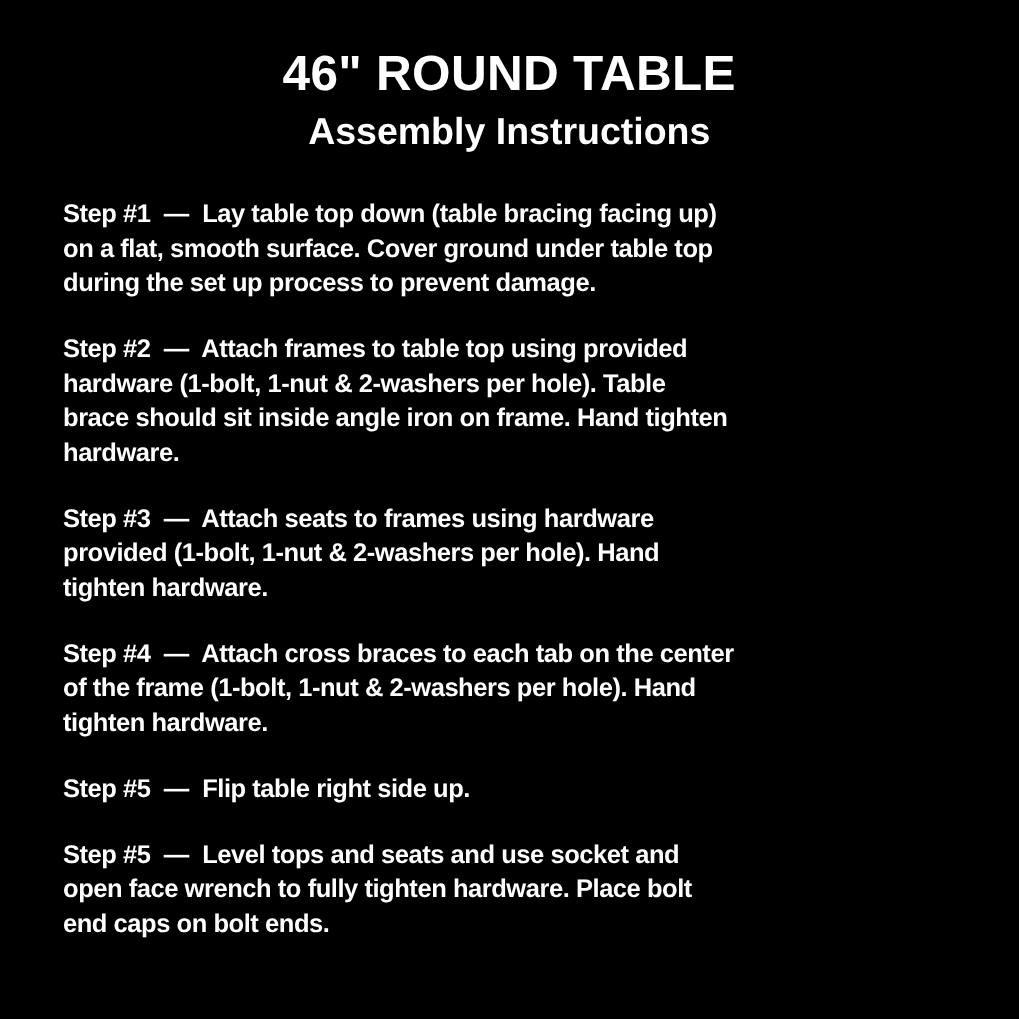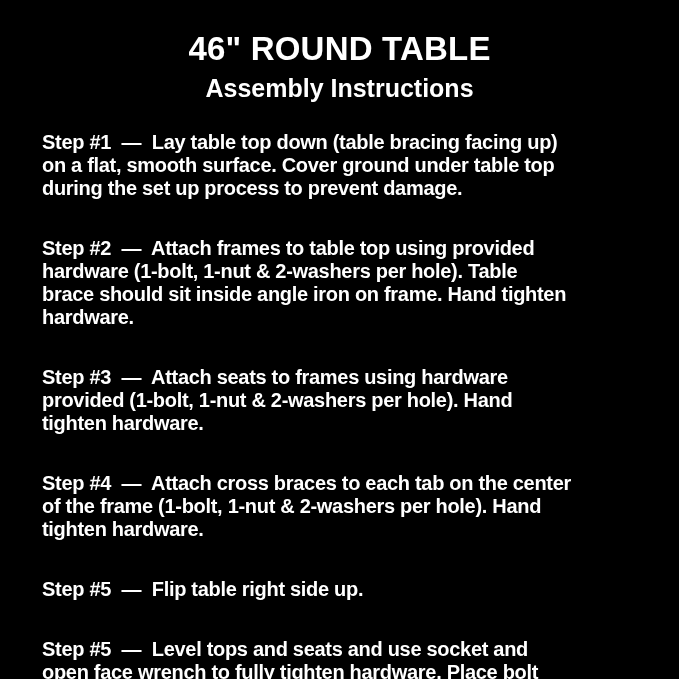--- a/index.html
+++ b/index.html
@@ -38,29 +38,29 @@
     font-weight: 700;
     line-height: 1.2;
     color: #ffffff;
     margin: 5px 0 0 0;
     text-align: center;
   }
   .steps {
     margin-top: 28px;
   }
   .step {
-    font-size: 20px;
+    font-size: 17px;
     font-weight: 700;
     line-height: 23px;
     letter-spacing: -0.3px;
     color: #ffffff;
     white-space: pre; 
   }
   .step + .step {
-    margin-top: 37px;
+    margin-top: 21px;
   }
 </style>
 </head>
 <body>
 
 <div class="card">
   <div class="header">
     <h1 class="title">46" ROUND TABLE</h1>
     <h2 class="subtitle">Assembly Instructions</h2>
   </div>

